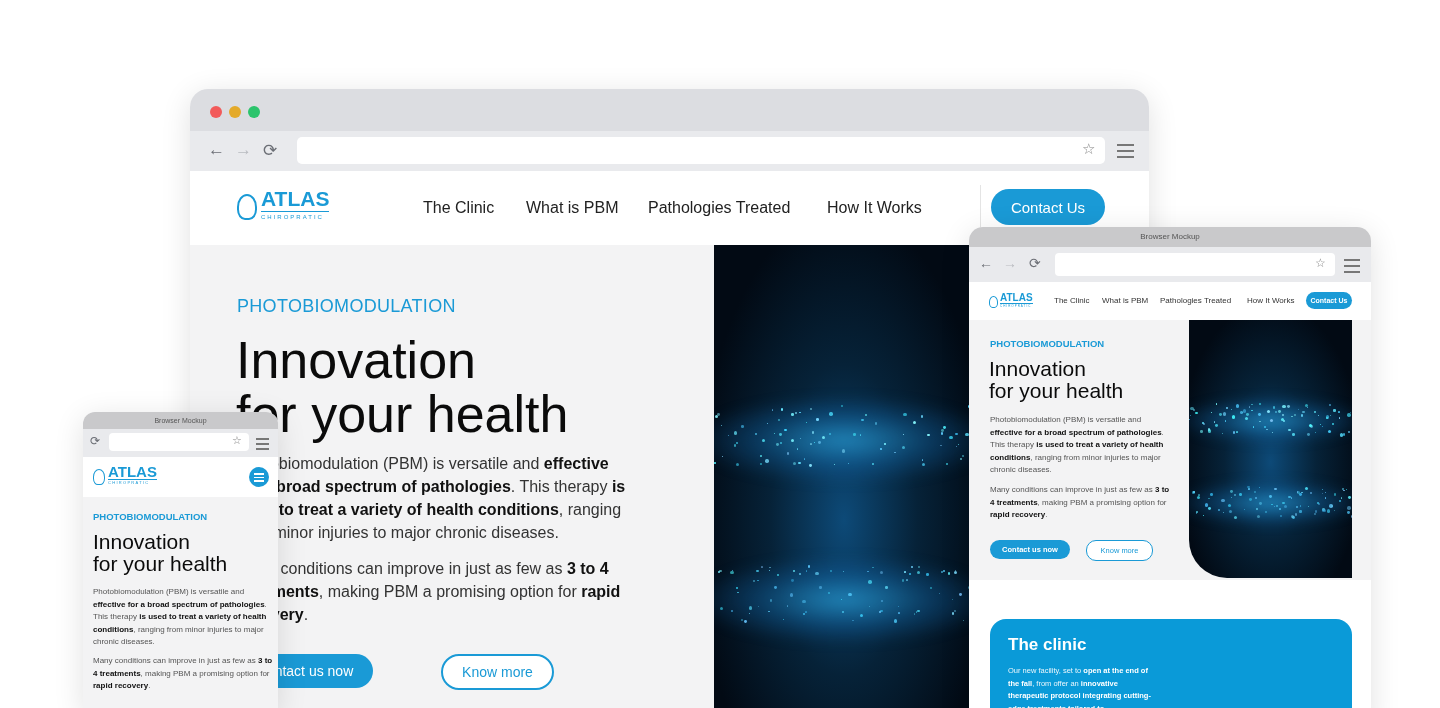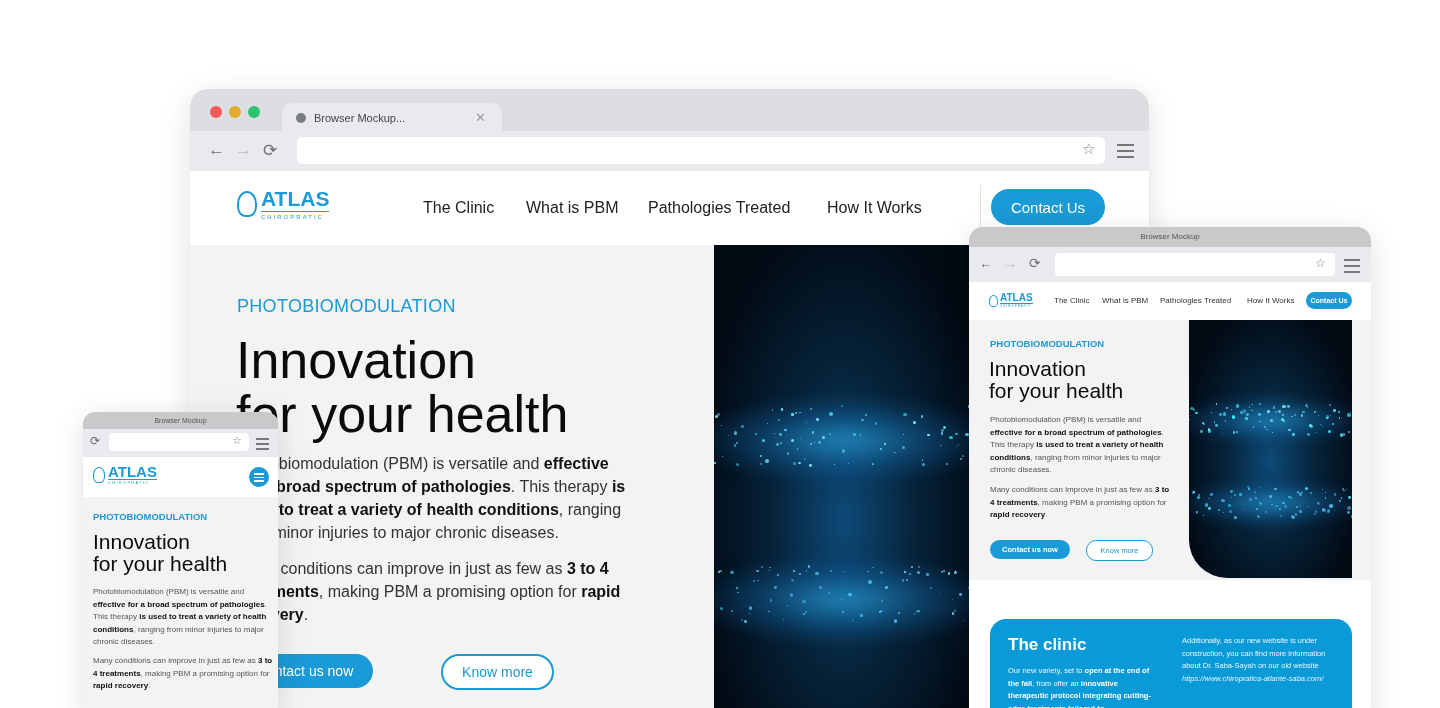--- a/index.html
+++ b/index.html
@@ -18,21 +18,21 @@
     #desk .tab .globe { width: 10px; height: 10px; border-radius: 50%; background: #7a7d84; margin-right: 8px; }
     #desk .tab .x { position: absolute; right: 16px; top: 7px; color: #999; font-size: 13px; }
     #desk .addr { position: absolute; left: 0; top: 42px; width: 100%; height: 40px; background: #e9eaed; }
     #desk .navbtn { position: absolute; top: 51px; font-size: 17px; color: #6b6e75; }
     #desk .url { position: absolute; left: 107px; top: 48px; width: 808px; height: 27px; background: #fff; border-radius: 5px; }
     #desk .star { position: absolute; left: 892px; top: 51px; color: #888; font-size: 15px; }
     #desk .menu { position: absolute; left: 927px; top: 55px; width: 17px; }
     #desk .menu i, .tab-menu i, .mob-menu i { display: block; height: 2px; background: #777; margin-bottom: 4px; }
 
     #desk .site-nav { position: absolute; left: 0; top: 82px; width: 100%; height: 74px; background: #fff; }
-    .logo { position: absolute; display: flex; align-items: center; }
+    .logo { position: absolute; display: flex; align-items: flex-end; }
     .logo .head { border: 2px solid #1a9ad6; border-radius: 50% 50% 40% 40%; position: relative; }
     .logo .txt { color: #1a9ad6; font-weight: 700; line-height: 1; }
     .logo .sub { color: #1a9ad6; letter-spacing: 2px; border-top: 1px solid #1a9ad6; }
     #desk .logo { left: 47px; top: 17px; }
     #desk .logo .head { width: 20px; height: 26px; margin-right: 4px; }
     #desk .logo .txt { font-size: 21px; }
     #desk .logo .sub { font-size: 6px; padding-top: 2px; margin-top: 2px; }
 
     #desk .nav-link { position: absolute; top: 28px; font-size: 16px; color: #222; }
     #desk .nav-divider { position: absolute; left: 790px; top: 14px; width: 1px; height: 50px; background: #e4e4e4; }
@@ -106,25 +106,20 @@
   </style>
 </head>
 <body>
 
 <div id="desk" class="frame shadow">
   <div class="tabbar">
     <div class="dots">
       <span class="dot" style="background:#f25a5a"></span>
       <span class="dot" style="background:#e4aa2a"></span>
       <span class="dot" style="background:#2cc46c"></span>
-    </div>
-    <div class="tab">
-      <span class="globe"></span>
-      <span>Browser Mockup...</span>
-      <span class="x">✕</span>
     </div>
   </div>
   <div class="addr"></div>
   <span class="navbtn" style="left:18px">←</span>
   <span class="navbtn" style="left:45px;color:#b9bbc0">→</span>
   <span class="navbtn" style="left:73px">⟳</span>
   <div class="url"></div>
   <span class="star">☆</span>
   <div class="menu">
       <i></i>
@@ -521,25 +516,21 @@
         <span style="position: absolute; left: 140.406px; top: 184.219px; width: 3.3937px; height: 3.3937px; border-radius: 50%; background: rgba(118, 217, 255, 0.847);"></span>
         <span style="position: absolute; left: 158.798px; top: 110.647px; width: 2.07471px; height: 2.07471px; border-radius: 50%; background: rgba(103, 212, 255, 0.79);"></span>
         <span style="position: absolute; left: 85.125px; top: 167.508px; width: 2.39923px; height: 2.39923px; border-radius: 50%; background: rgba(132, 213, 255, 0.894);"></span>
         <span style="position: absolute; left: 136.721px; top: 96.8022px; width: 2.70061px; height: 2.70061px; border-radius: 50%; background: rgba(71, 238, 255, 0.827);"></span>
         <span style="position: absolute; left: 41.9183px; top: 177.17px; width: 1.31217px; height: 1.31217px; border-radius: 50%; background: rgba(108, 250, 255, 0.757);"></span>
       </div>
   </div>
 
   <div class="clinic">
     <div class="clinic-title">The clinic</div>
-    <p class="clinic-p1 rich"><span>Our new variety, set to </span><b>open at the end of the fall</b><span>, from offer an </span><b>innovative therapeutic protocol integrating cutting-edge treatments tailored to</b></p>
-    <p class="clinic-p2">
-      <span>Additionally, as our new website is under construction, you can find more information about Dr. Saba-Sayah on our old website</span>
-      <span class="clinic-link">https://www.chiropratica-atlante-saba.com/</span>
-    </p>
+    <p class="clinic-p1 rich"><span>Our new facility, set to </span><b>open at the end of the fall</b><span>, from offer an </span><b>innovative therapeutic protocol integrating cutting-edge treatments tailored to</b></p>
   </div>
 </div>
 
 <div id="mob" class="frame shadow">
   <div class="topbar">Browser Mockup</div>
   <div class="addr"></div>
   <span class="reload">⟳</span>
   <div class="url"></div>
   <span class="star">☆</span>
   <div class="mob-menu">

